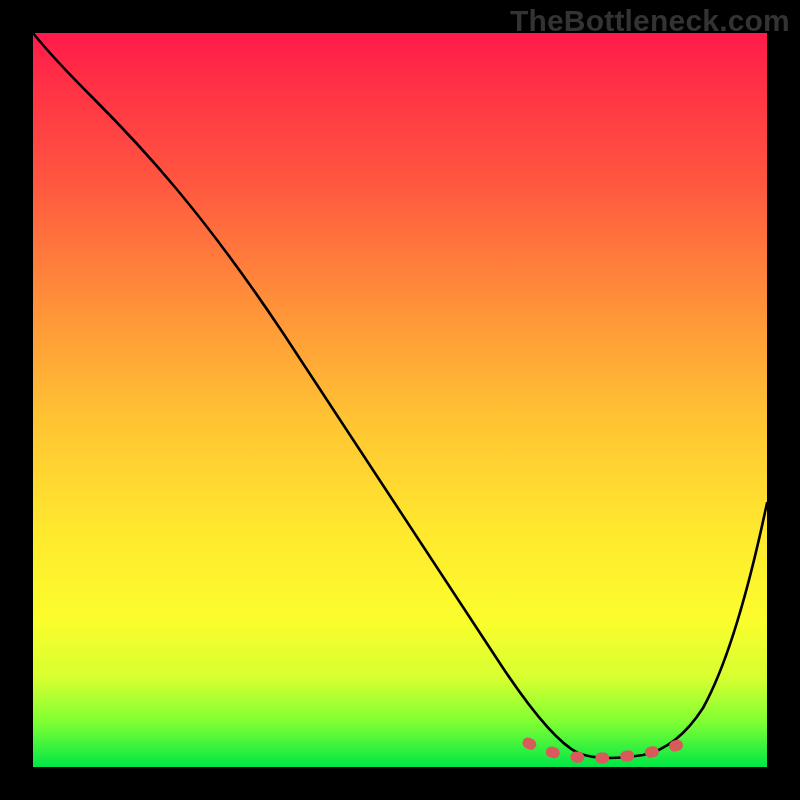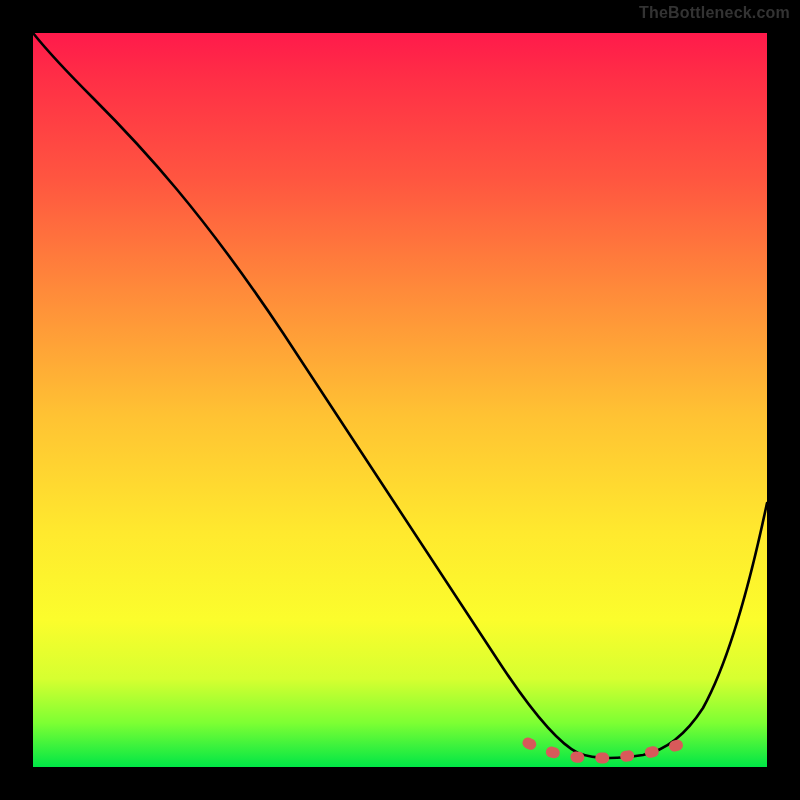--- a/index.html
+++ b/index.html
@@ -8,21 +8,21 @@
     position: relative;
     width: 800px;
     height: 800px;
     background: #000;
   }
   .attribution {
     position: absolute;
     top: 4px;
     right: 10px;
     font-family: Arial, Helvetica, sans-serif;
-    font-size: 16px;
+    font-size: 30px;
     font-weight: 600;
     color: #333;
     letter-spacing: 0.2px;
   }
   .plot-area {
     position: absolute;
     left: 33px;
     top: 33px;
     width: 734px;
     height: 734px;

